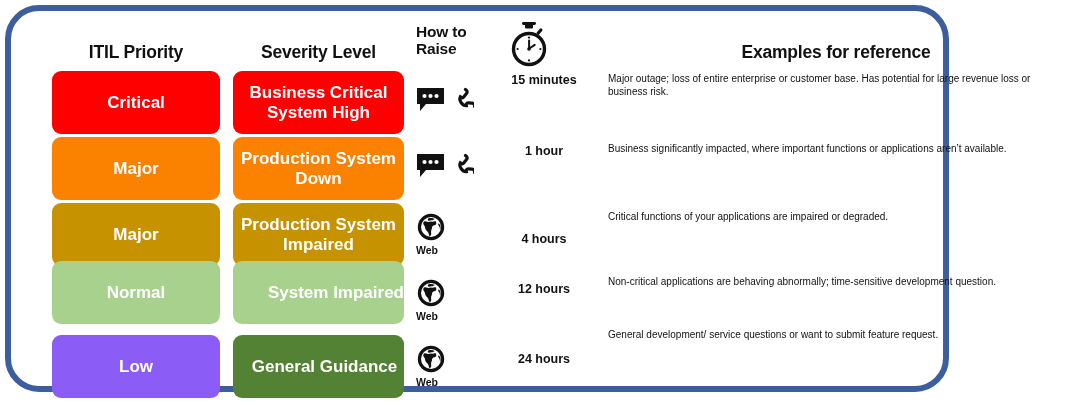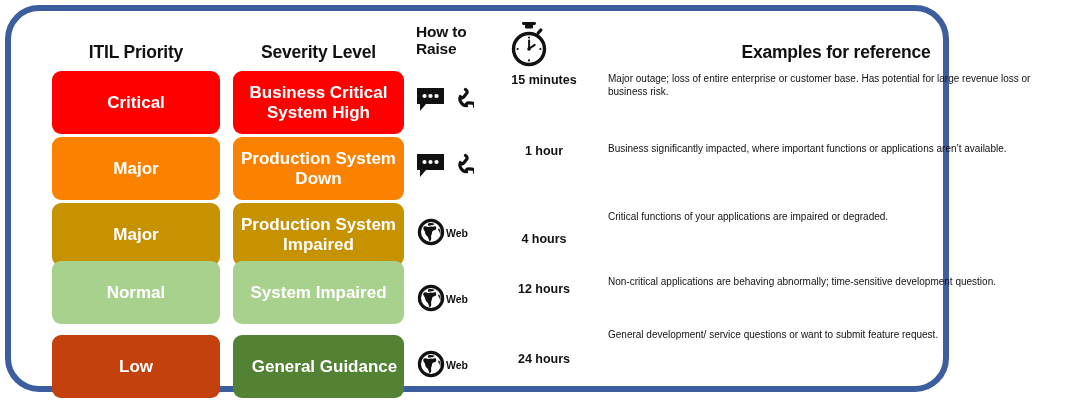--- a/index.html
+++ b/index.html
@@ -66,21 +66,21 @@
     align-items:center;
     justify-content:flex-start;
   }
   .raise-cell.c0{ top:62px;  height:58px; }
   .raise-cell.c1{ top:128px; height:58px; }
   .raise-cell.c2{ top:192px; height:62px; }
   .raise-cell.c3{ top:258px; height:62px; }
   .raise-cell.c4{ top:324px; height:62px; }
 
   .chat-phone{ display:flex; align-items:center; gap:3px; }
-  .web-icon{ display:flex; flex-direction:row; align-items:center; gap:0px; }
+  .web-icon{ display:flex; flex-direction:column; gap:0px; }
   .web-label{ font-size:10.5px; font-weight:bold; color:#111; line-height:1; margin-top:-1px;}
 
   
   .time-lbl{
     position:absolute;
     left:478px;
     width:110px;
     text-align:center;
     font-size:12.5px;
     font-weight:bold;
@@ -146,34 +146,34 @@
   </div>
   <div class="pill prio r1" style="background:#fa8200;">
     <span>Major</span>
   </div>
   <div class="pill prio r2" style="background:#c69200;">
     <span>Major</span>
   </div>
   <div class="pill prio r3" style="background:#a9d18e;">
     <span>Normal</span>
   </div>
-  <div class="pill prio r4" style="background:#c2410c;">
+  <div class="pill prio r4" style="background:#8b5cf6;">
     <span>Low</span>
   </div>
 
   <div class="pill sev r0" style="background:#ff0000;">
     <span>Business Critical System High</span>
   </div>
   <div class="pill sev r1" style="background:#fa8200;">
     <span>Production System Down</span>
   </div>
   <div class="pill sev r2" style="background:#c69200;">
     <span>Production System Impaired</span>
   </div>
-  <div class="pill sev r3" style="background:#a9d18e;">
+  <div class="pill sev r3" style="background:#a9d18e;justify-content:flex-end;">
     <span>System Impaired</span>
   </div>
   <div class="pill sev r4" style="background:#548235;padding-left:12px;">
     <span>General Guidance</span>
   </div>
 
   <div class="raise-cell c0">
     <span class="chat-phone">
       <span>
         <svg width="30" height="26" viewBox="0 0 30 26">

